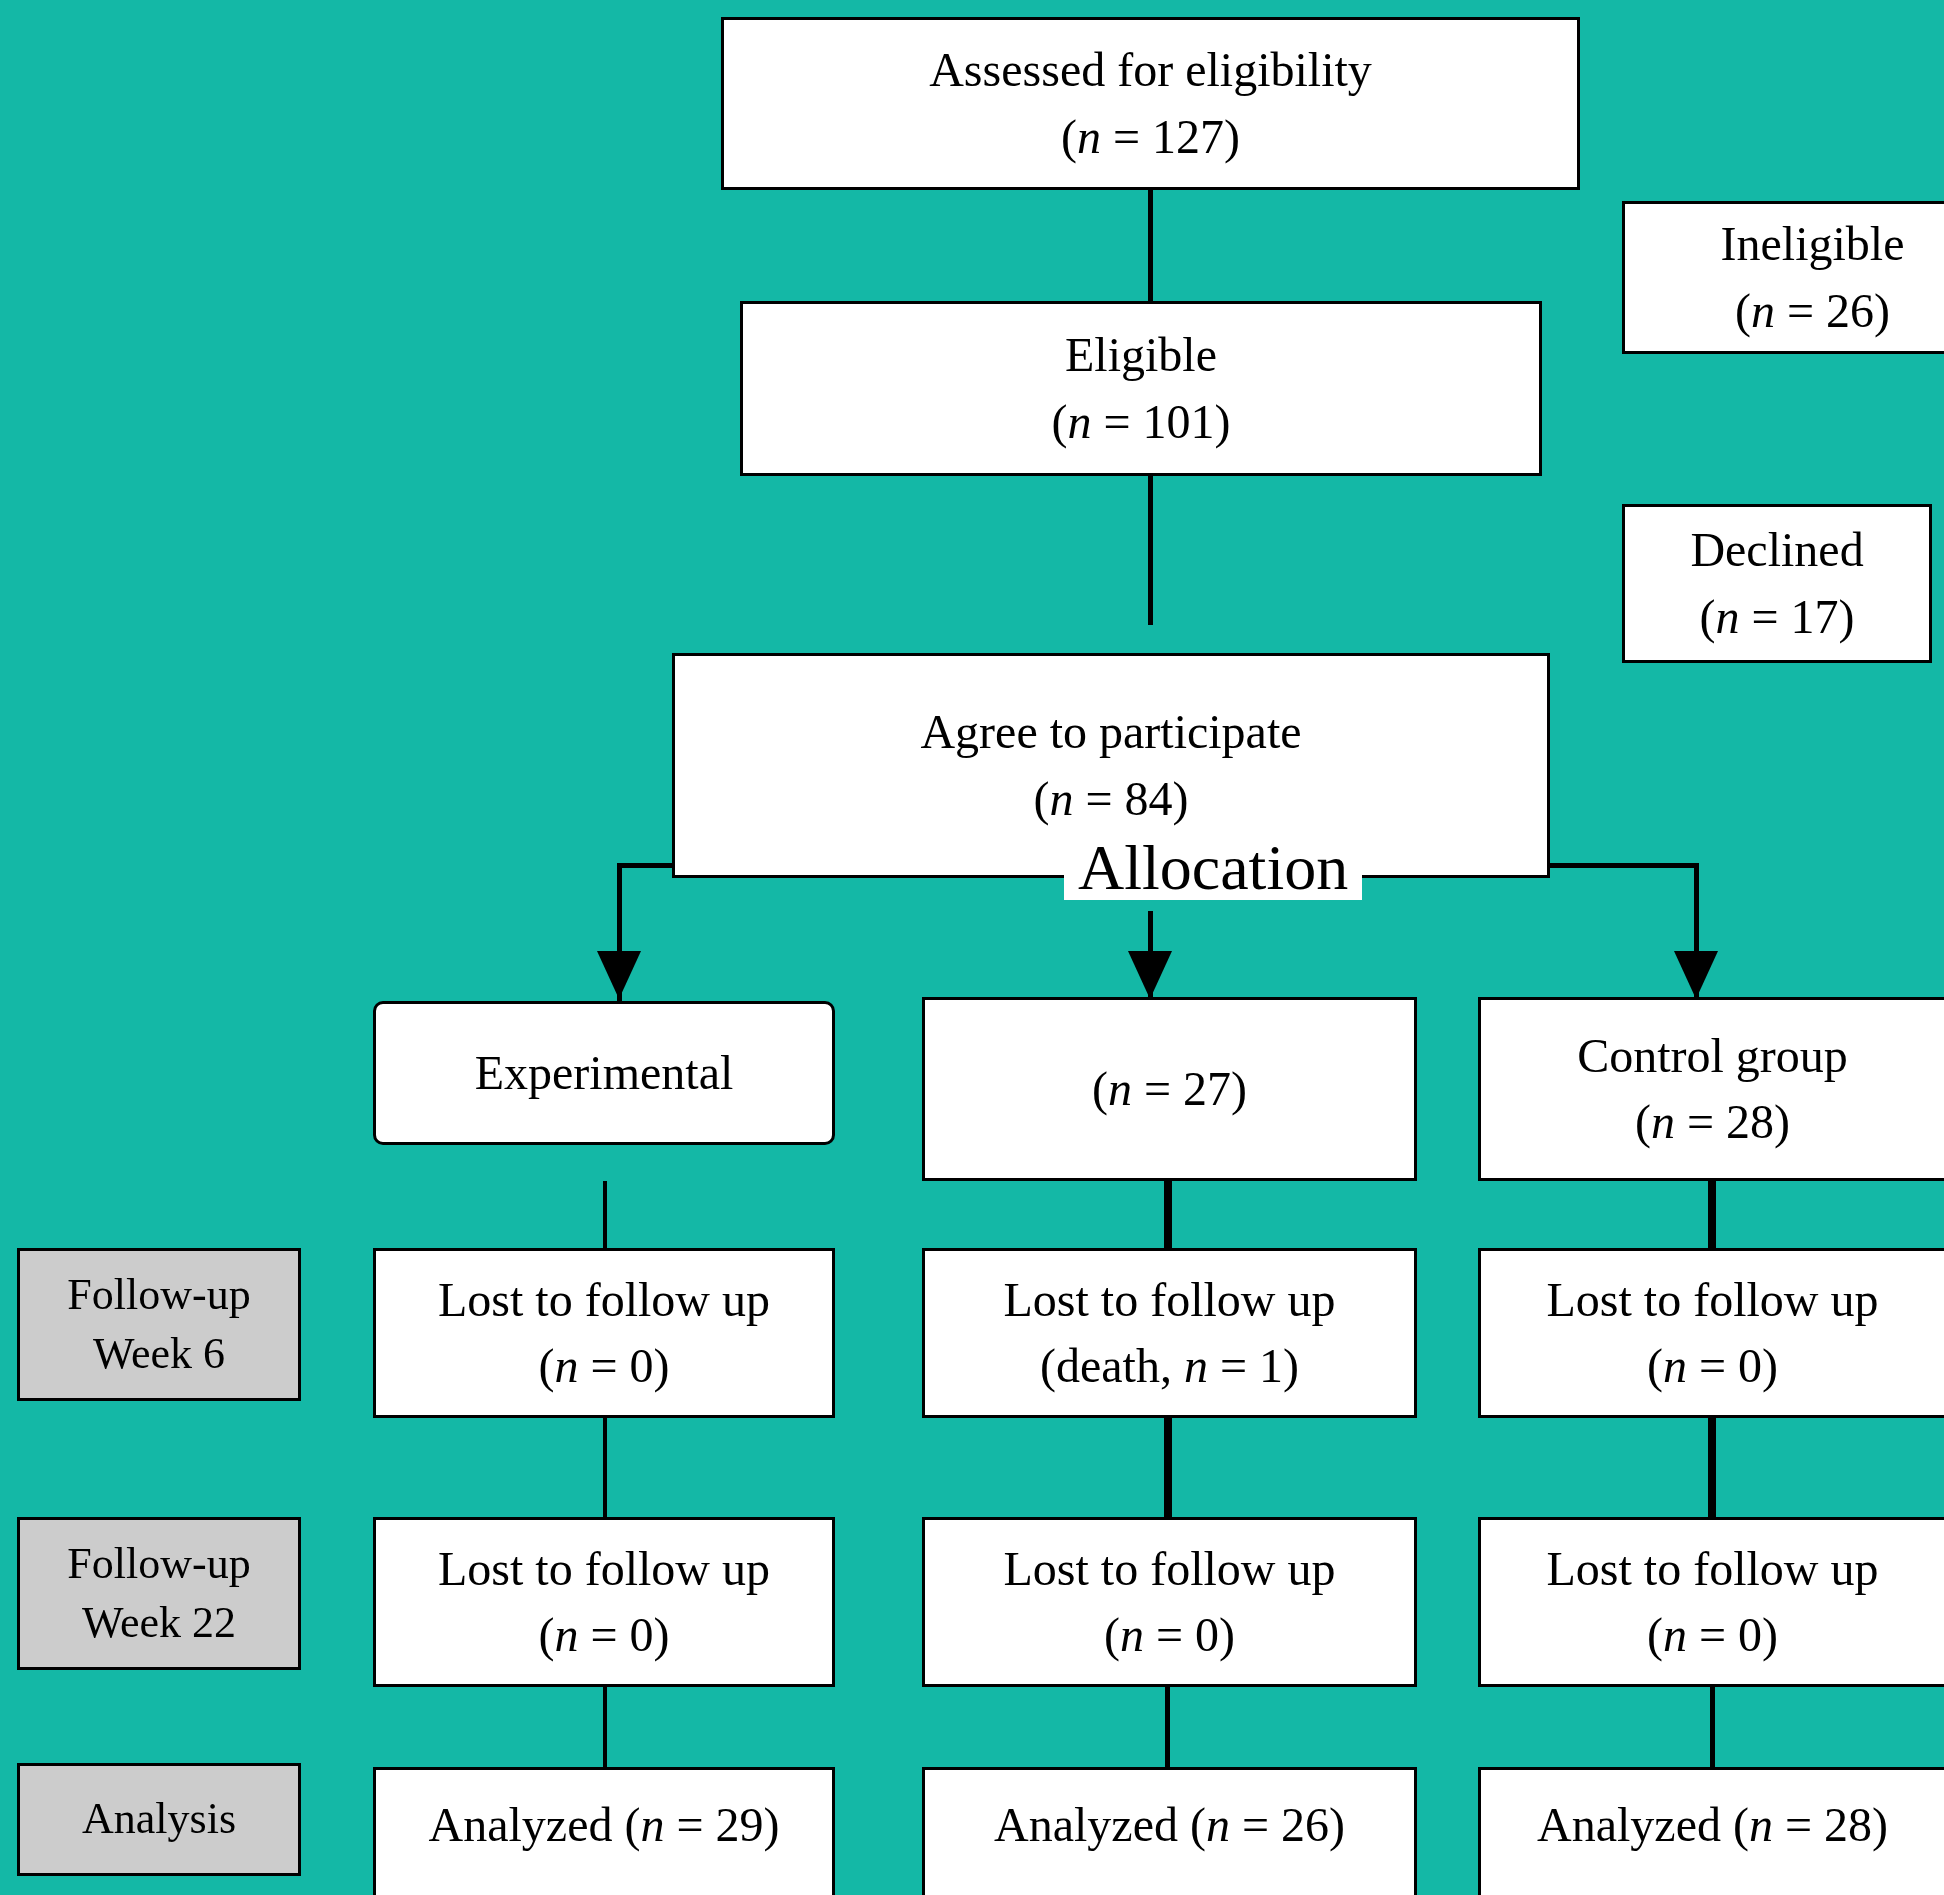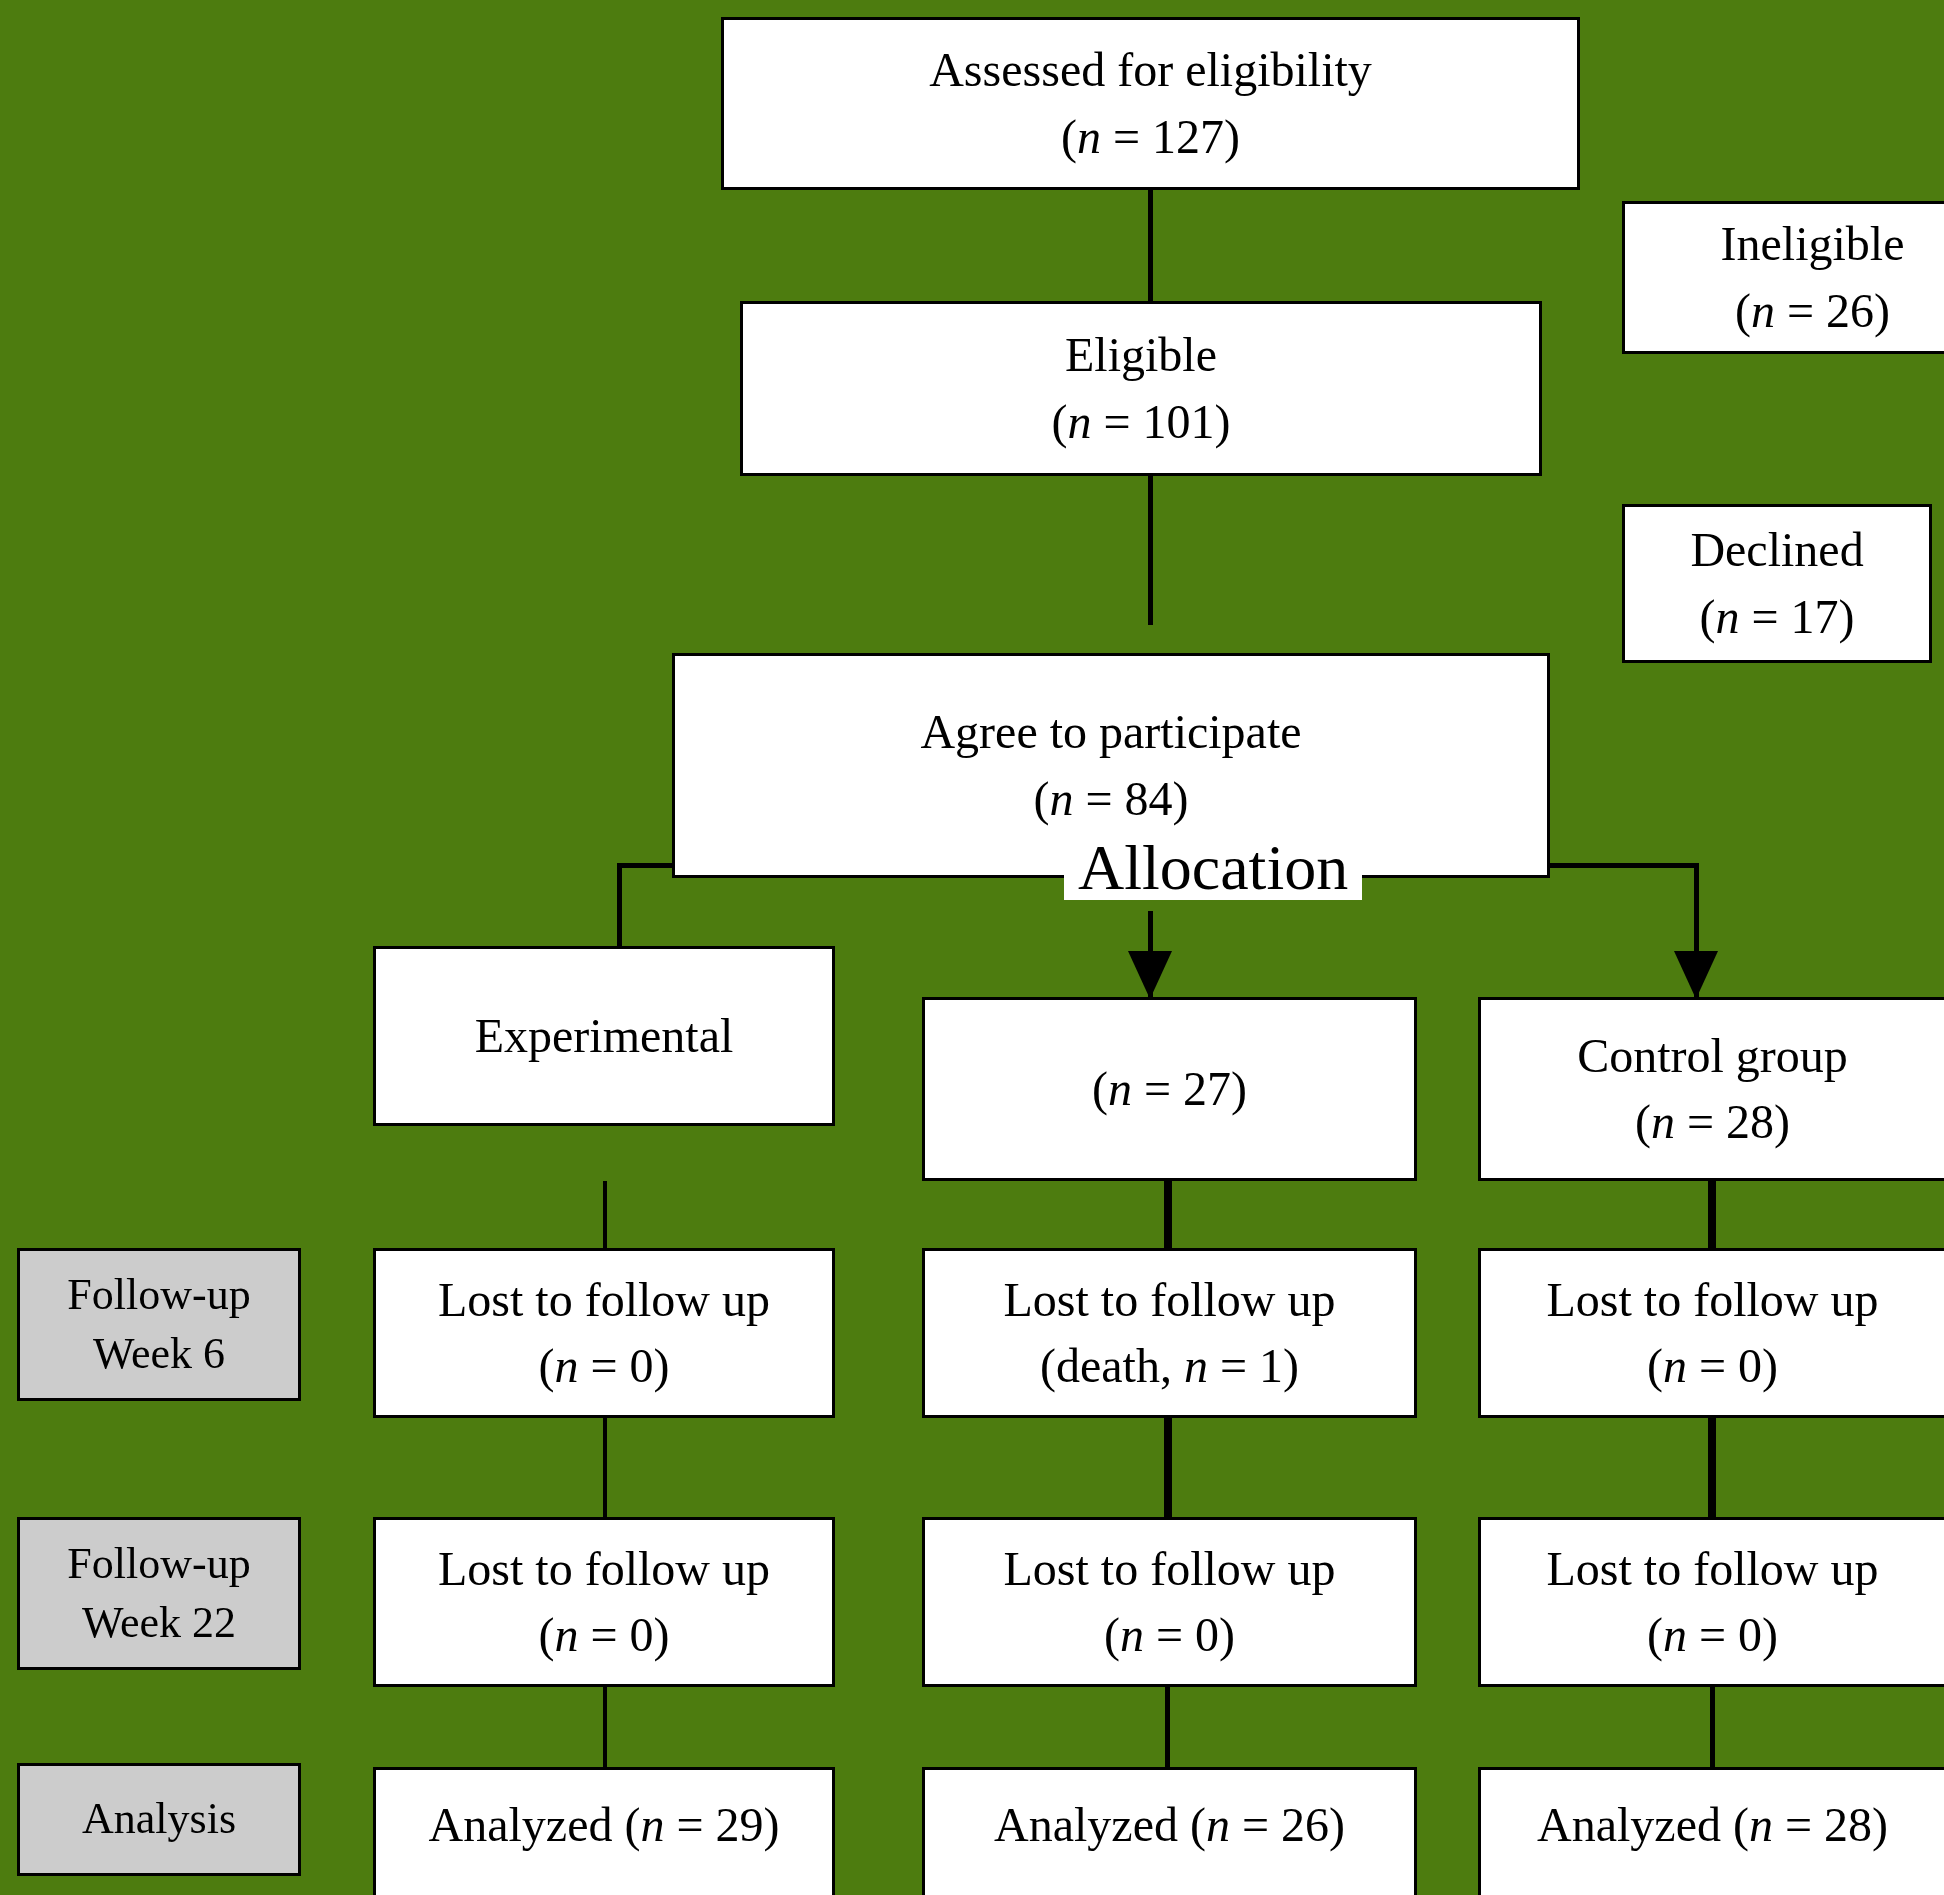--- a/index.html
+++ b/index.html
@@ -11,21 +11,21 @@
   body {
     font-family: "Liberation Serif", "DejaVu Serif", serif;
     color: #000000;
   }
 
   #diagram {
     position: relative;
     width: 1944px;
     height: 1895px;
     overflow: hidden;
-    background: #4d7c0f;
+    background: #14b8a6;
   }
 
   
   .box {
     position: absolute;
     box-sizing: border-box;
     border: 3.8px solid #000000;
     background: #ffffff;
     display: flex;
     flex-direction: column;
@@ -135,21 +135,21 @@
 
   <div class="vline" style="left:617px; top:863px; width:5.4px; height:138px;"></div>
   <div class="arrow-head" style="left:597px; top:951px;"></div>
 
   <div class="vline" style="left:1148px; top:911px; width:5.4px; height:90px;"></div>
   <div class="arrow-head" style="left:1128px; top:951px;"></div>
 
   <div class="vline" style="left:1694px; top:863px; width:5.4px; height:138px;"></div>
   <div class="arrow-head" style="left:1674px; top:951px;"></div>
 
-  <div class="box thin" style="left:373px; top:946px; width:462px; height:180px;">
+  <div class="box thin" style="left:373px; top:1001px; width:462px; height:144px;border-radius:10px;">
     <span class="ln">Experimental</span>
   </div>
 
   <div class="vline" style="left:603px; top:1181px; width:3.8px; height:69px;"></div>
 
   <div class="box thin" style="left:373px; top:1248px; width:462px; height:170px;">
     <span class="ln">Lost to follow up</span>
     <span class="ln">(<i class="nvar">n</i> = 0)</span>
   </div>
 

